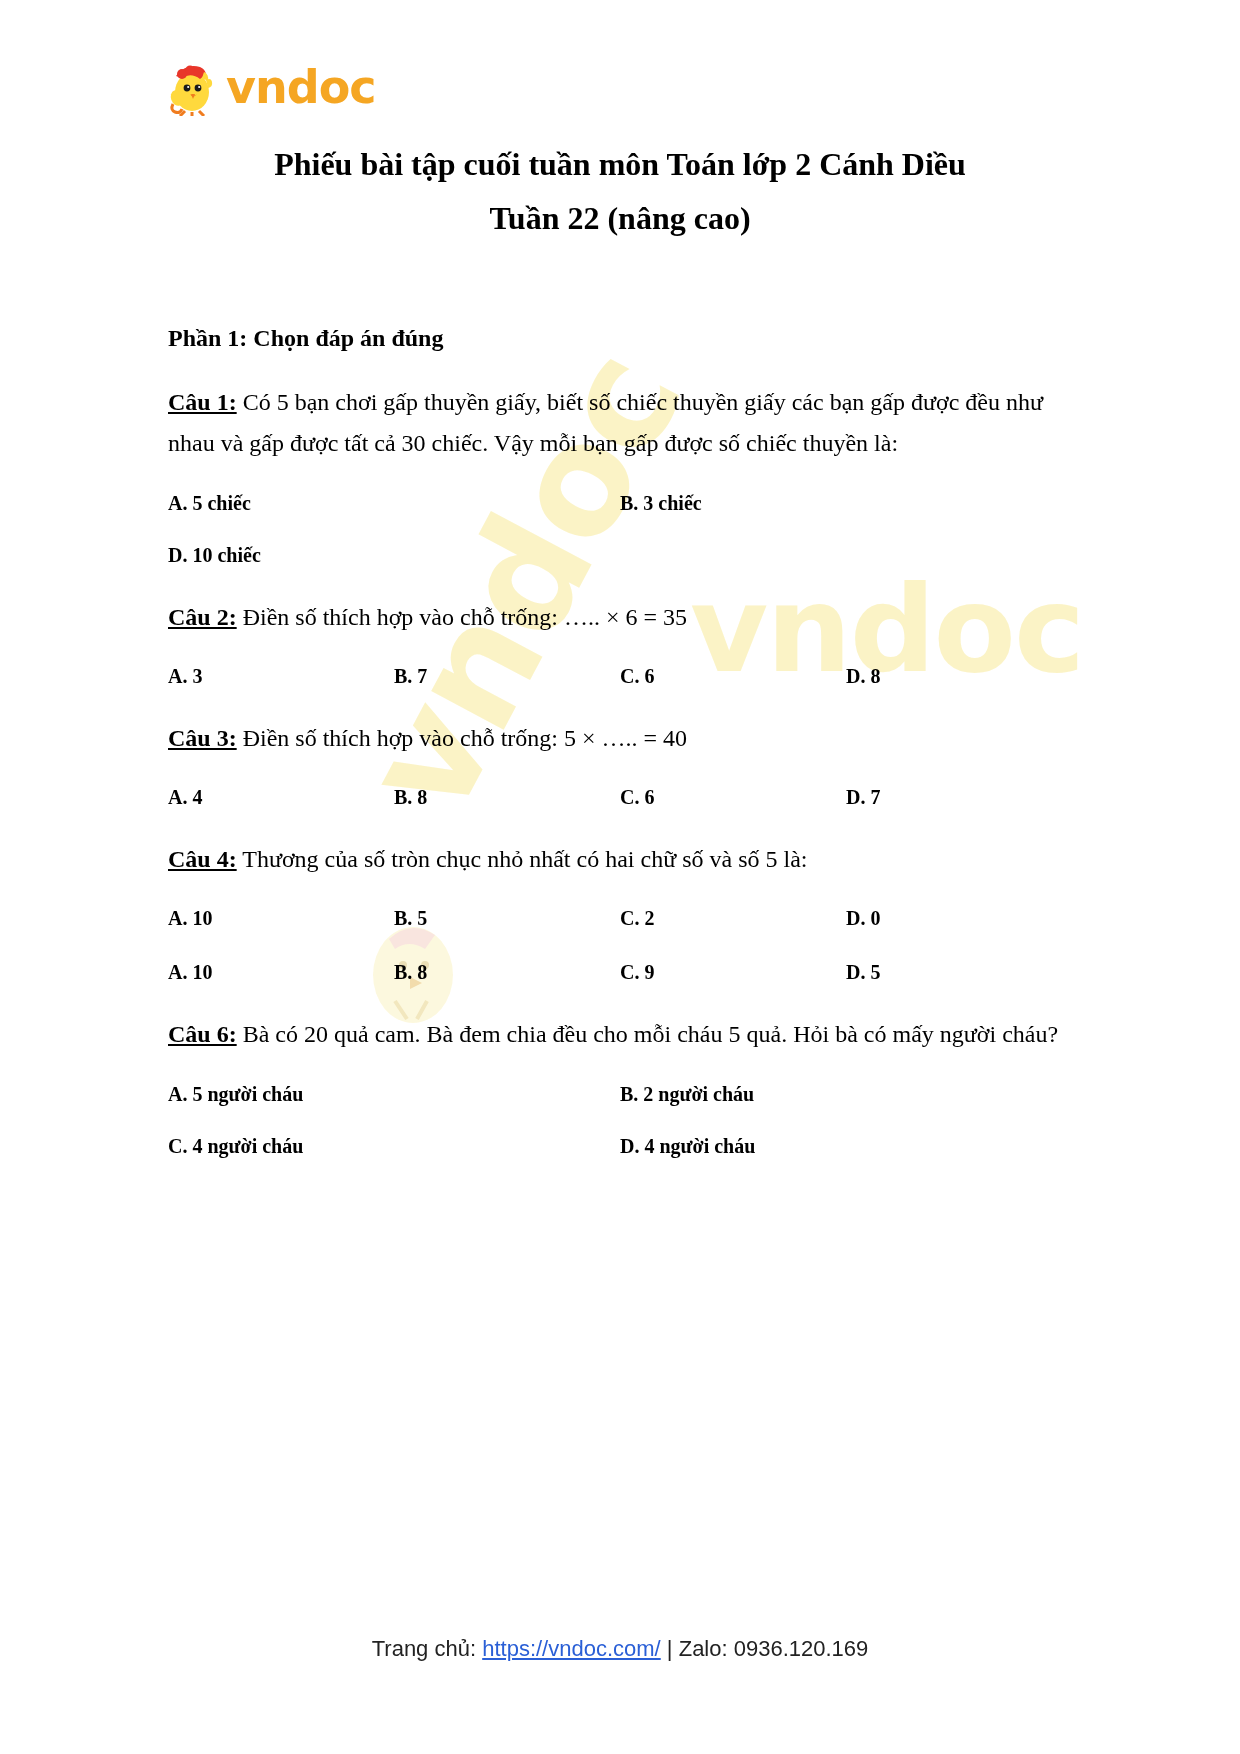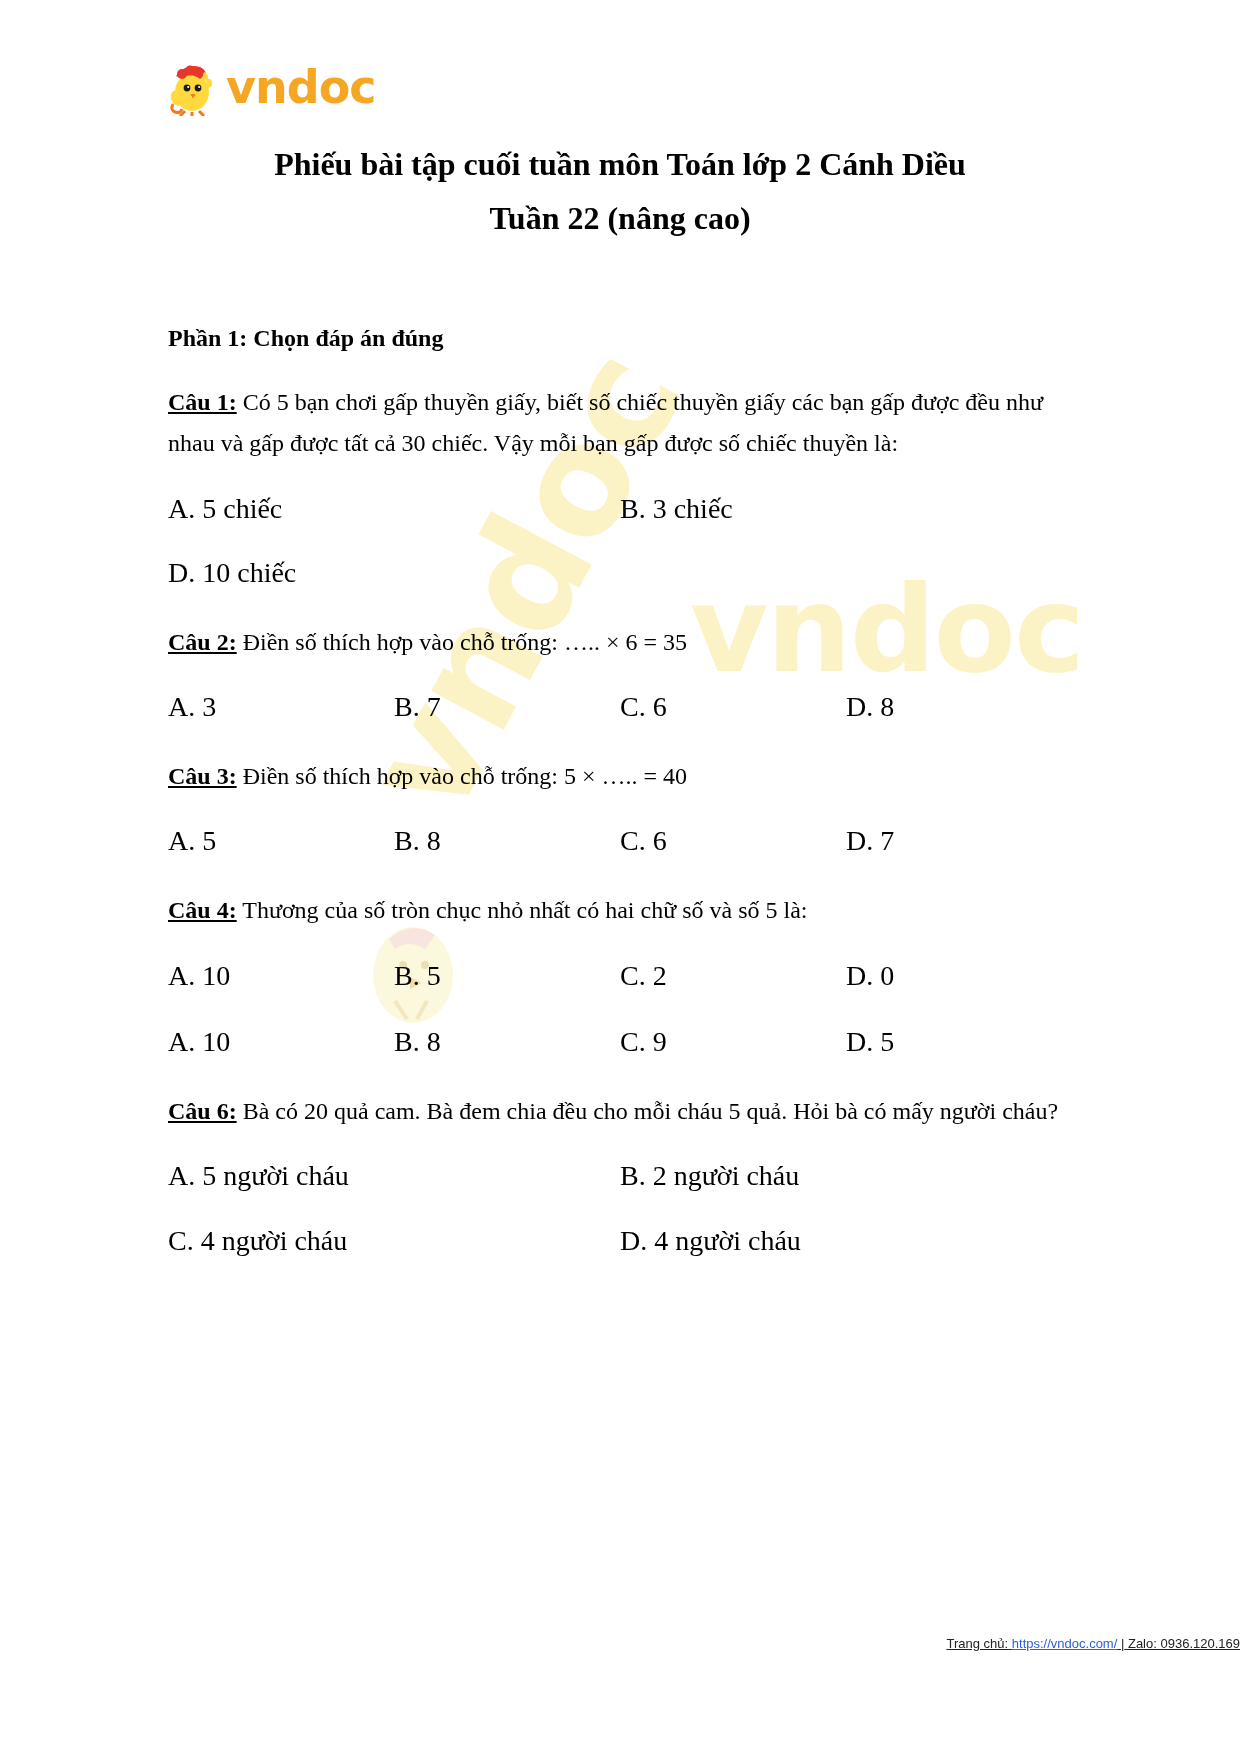--- a/index.html
+++ b/index.html
@@ -105,42 +105,42 @@
   .question {
     font-size: 24px;
     line-height: 1.72;
     margin: 26px 0 0 0;
     text-align: left;
   }
   .question .q-label { font-weight: 700; text-decoration: underline; }
 
   .answers {
     display: flex;
-    font-size: 28px;
+    font-size: 20px;
     line-height: 1.6;
     margin-top: 22px;
+    font-weight: bold;
   }
   .answers.two-col .ans { width: 50%; }
   .answers.four-col .ans { width: 25%; }
   .answers .ans { flex: none; }
 
   .answers.tight { margin-top: 20px; }
 
   
   .footer {
     position: absolute;
     left: 0;
     right: 0;
     top: 1636px;
-    text-align: right;
+    text-align: center;
     font-family: "Liberation Sans", "DejaVu Sans", sans-serif;
-    font-size: 13px;
+    font-size: 22px;
     color: #222222;
     z-index: 2;
-    text-decoration: underline;
   }
   .footer a {
     color: #2a5fd6;
     text-decoration: underline;
   }
 </style>
 </head>
 <body>
 
 <div class="page">
@@ -207,21 +207,21 @@
       <div class="ans">B. 7</div>
       <div class="ans">C. 6</div>
       <div class="ans">D. 8</div>
     </div>
 
     <p class="question">
       <span class="q-label">Câu 3:</span>
       <span>Điền số thích hợp vào chỗ trống: 5 × ….. = 40</span>
     </p>
     <div class="answers four-col">
-      <div class="ans">A. 5</div>
+      <div class="ans">A. 4</div>
       <div class="ans">B. 8</div>
       <div class="ans">C. 6</div>
       <div class="ans">D. 7</div>
     </div>
 
     <p class="question">
       <span class="q-label">Câu 4:</span>
       <span>Thương của số tròn chục nhỏ nhất có hai chữ số và số 5 là:</span>
     </p>
     <div class="answers four-col">

